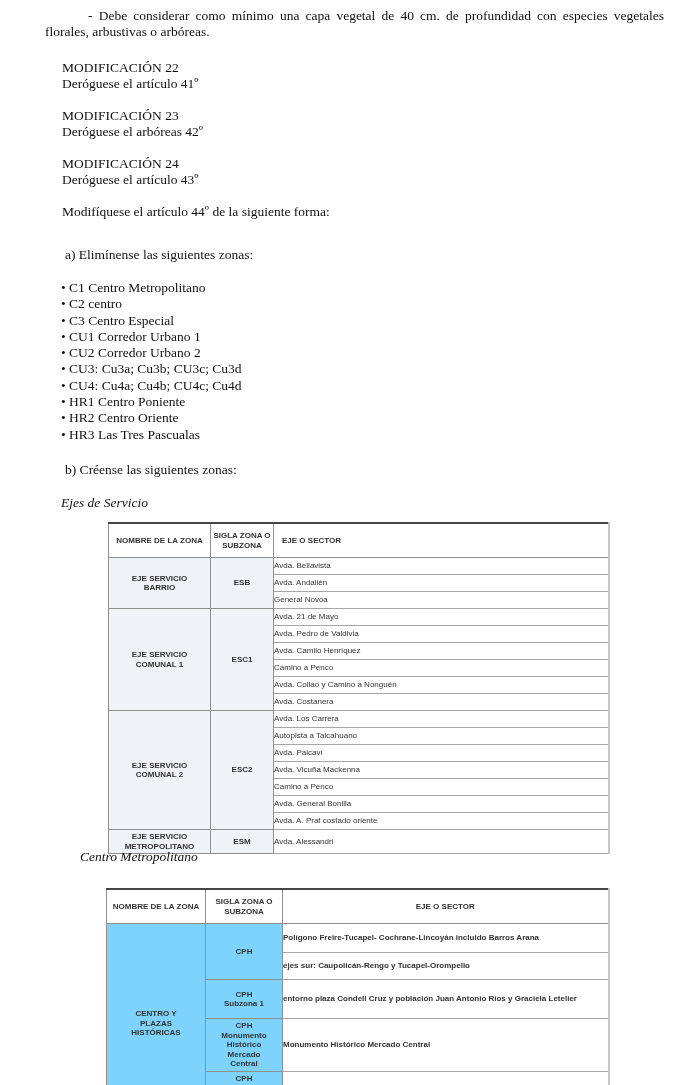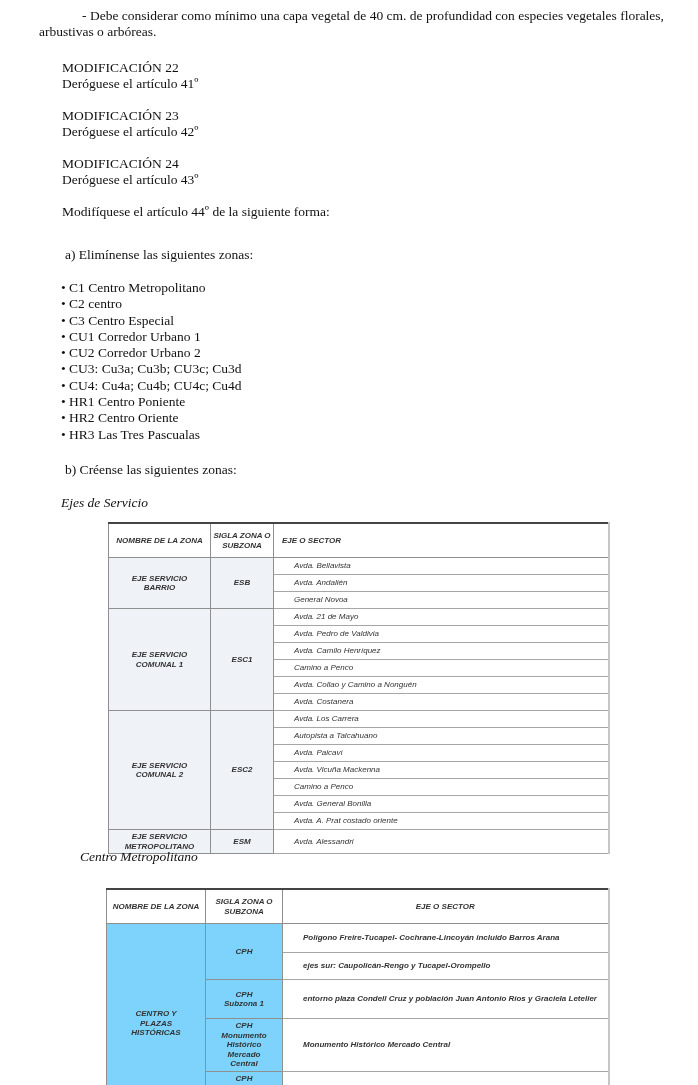--- a/index.html
+++ b/index.html
@@ -1,46 +1,46 @@
 <!DOCTYPE html>
 <html><head>
 <meta charset="utf-8">
 <style>
   html,body{margin:0;padding:0;background:#ffffff;}
   .page{position:relative;width:698px;height:1085px;background:#fff;overflow:hidden;
         font-family:"Liberation Serif", serif;color:#111;}
 
   
-  .para{position:absolute;top:8px;left:39px;right:34px;font-size:13.5px;line-height:16px;
+  .para{position:absolute;top:8px;left:45px;right:34px;font-size:13.5px;line-height:16px;
         text-indent:43px;text-align:justify;}
   .mods{position:absolute;top:60px;left:62px;font-size:13.5px;line-height:16px;}
   .mod-block{margin-bottom:16px;}
   .item-line{position:absolute;left:65px;font-size:13.5px;line-height:16px;}
   .item-a{top:247px;}
   .bullet-list{position:absolute;top:280px;left:61px;font-size:13.5px;line-height:16.3px;}
   .item-b{top:462px;}
   .sec-title{position:absolute;font-size:13.5px;line-height:16px;font-style:italic;}
   .sec1{top:495px;left:61px;}
   .sec2{top:849px;left:80px;}
 
   
   table{border-collapse:collapse;table-layout:fixed;
         font-family:"Liberation Sans", sans-serif;color:#333;}
   .doc-table{position:absolute;border:1px solid #5a5a5a;border-top:2px solid #444;
-             border-right:2px solid #c6c6c6;font-style:italic;}
+             border-right:2px solid #c6c6c6;}
   .t1{left:108px;top:522px;width:500px;}
   .t2{left:106px;top:888px;width:502px;}
   th,td{font-size:8px;line-height:9.5px;border:1px solid #8f8f8f;overflow:hidden;}
   th{font-weight:bold;height:29px;text-align:center;vertical-align:middle;background:#fff;padding:2px;}
   .t1 .eje-h{text-align:left;padding-left:8px;}
   .t2 .eje-h{text-align:center;}
   .zona-cell,.sigla-cell{font-weight:bold;text-align:center;vertical-align:middle;padding:2px 12px;}
   .t1 .zona-cell,.t1 .sigla-cell{background:#eff3f8;}
   .t2 .zona-cell,.t2 .sigla-cell{background:#7dd3fc;}
-  .eje-cell{padding:3px 6px 3px 20px;vertical-align:middle;border-color:#a6a6a6;}
+  .eje-cell{padding:3px 6px 3px 0;vertical-align:middle;border-color:#a6a6a6;}
   .t1 .eje-cell{height:10px;}
   .t2 .eje-cell{font-weight:bold;}
   tr.group-start td{border-top:1px solid #5f5f5f;}
   .t2 tbody tr:nth-child(1) td{height:22px;}
   .t2 tbody tr:nth-child(2) td{height:20px;}
   .t2 tbody tr:nth-child(3) td{height:32px;}
   .t2 tbody tr:nth-child(4) td{height:34px;margin-top:36px;}
   .t2 tbody tr:nth-child(5) td{height:29px;}
 </style>
 </head>
@@ -50,21 +50,21 @@
 
   <div class="para">- Debe considerar como mínimo una capa vegetal de 40 cm. de profundidad con especies vegetales florales, arbustivas o arbóreas.</div>
 
   <div class="mods">
       <div class="mod-block">
         <div class="mod-title">MODIFICACIÓN 22</div>
         <div class="mod-body">Deróguese el artículo 41º</div>
       </div>
       <div class="mod-block">
         <div class="mod-title">MODIFICACIÓN 23</div>
-        <div class="mod-body">Deróguese el artículo 42º</div>
+        <div class="mod-body">Deróguese el arbóreas 42º</div>
       </div>
       <div class="mod-block">
         <div class="mod-title">MODIFICACIÓN 24</div>
         <div class="mod-body">Deróguese el artículo 43º</div>
       </div>
       <div class="mod-block">
         <div class="mod-body">Modifíquese el artículo 44º de la siguiente forma:</div>
       </div>
     </div>
 

